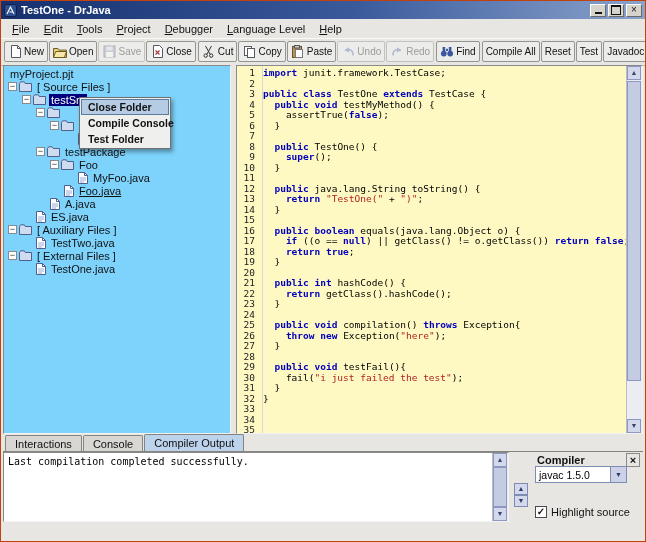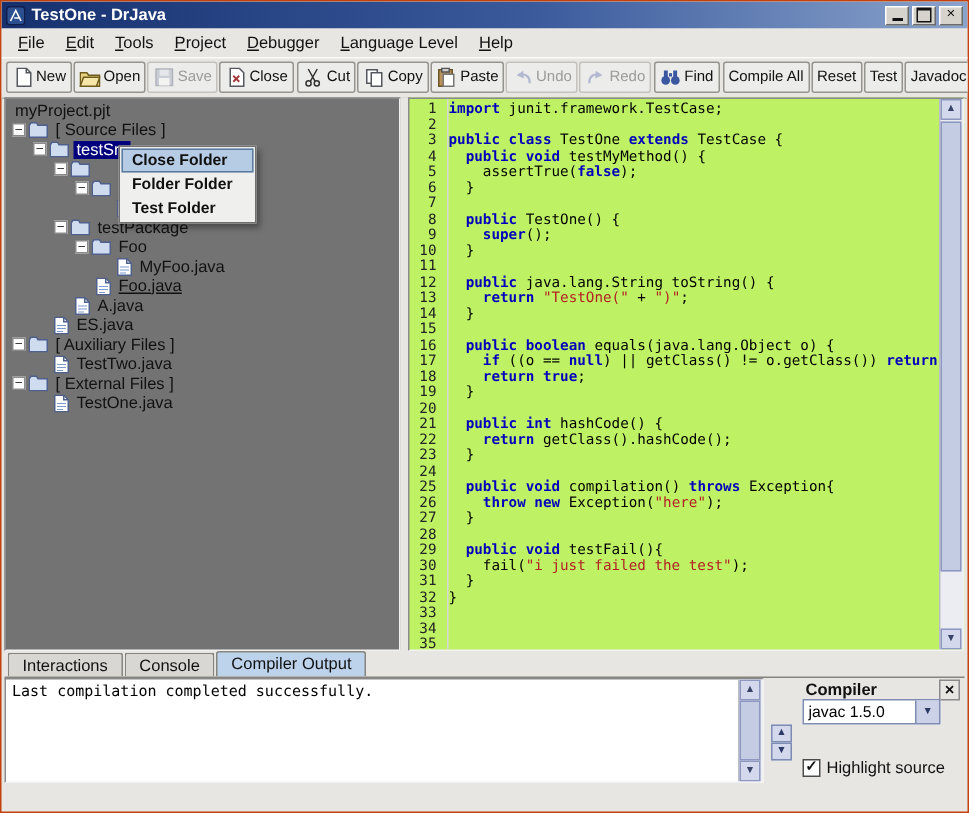--- a/index.html
+++ b/index.html
@@ -25,24 +25,24 @@
     gap:1px;padding:0 3px;background:#e7e6e3;border-bottom:1px solid #b5b4b1;box-shadow:inset 0 1px 0 #fafaf8;}
   .tb-btn{display:flex;align-items:center;gap:2px;height:21px;padding:0 3px;font-size:10px;
     font-family:"Liberation Sans",sans-serif;background:#ececea;border:1px solid #95948f;border-radius:2px;
     color:#111;white-space:nowrap;cursor:default;}
   .tb-btn.disabled{color:#9b9b9b;border-color:#c3c2bf;justify-content:flex-end;}
   .tb-btn.disabled svg{opacity:.4;}
   .tb-ic{display:inline-flex;width:14px;height:13px;align-items:center;justify-content:center;}
   .tb-sep{width:5px;height:20px;}
   
   .main{position:absolute;top:64px;left:2px;right:2px;height:369px;display:flex;}
-  .tree-panel{width:264px;box-sizing:border-box;background:#737373;border:1px solid;
+  .tree-panel{width:228px;box-sizing:border-box;background:#7dd3fc;border:1px solid;
     border-color:#8a8a8a #f2f2f2 #f2f2f2 #8a8a8a;overflow:hidden;padding-top:1px;}
   .splitter{width:5px;background:#e7e6e3;}
-  .editor{flex:1;position:relative;background:#bef264;border:1px solid;
+  .editor{flex:1;position:relative;background:#fef9c3;border:1px solid;
     border-color:#8a8a8a #f2f2f2 #f2f2f2 #8a8a8a;overflow:hidden;}
   
   .tree-row{height:13px;display:flex;align-items:center;font-size:11px;white-space:nowrap;color:#111;}
   .tree-row .handle{width:9px;height:9px;min-width:9px;box-sizing:border-box;border:1px solid #8a8a8a;
     background:#fdfdfd;font-size:9px;line-height:6px;text-align:center;margin-right:2px;color:#333;}
   .tree-icon{display:inline-flex;margin-right:3px;align-items:center;}
   .tree-label{padding:0 2px;}
   .tree-row.selected .tree-label{background:#00007c;color:#fff;}
   
   .code{position:absolute;top:0;left:0;right:15px;bottom:0;padding-top:2px;
@@ -475,17 +475,17 @@
     </div>
   </div>
 
   <div class="statusbar">
     <div class="sb-field sb-path">/home/awulf/TestOne.java</div>
     <div class="sb-field sb-caret">1:0</div>
   </div>
 
   <div class="ctx" id="ctxmenu">
       <div class="ctx-item highlighted">Close Folder</div>
-      <div class="ctx-item">Folder Folder</div>
+      <div class="ctx-item">Compile Console</div>
       <div class="ctx-item">Test Folder</div>
     </div>
 
 </div>
 
 </body></html>

